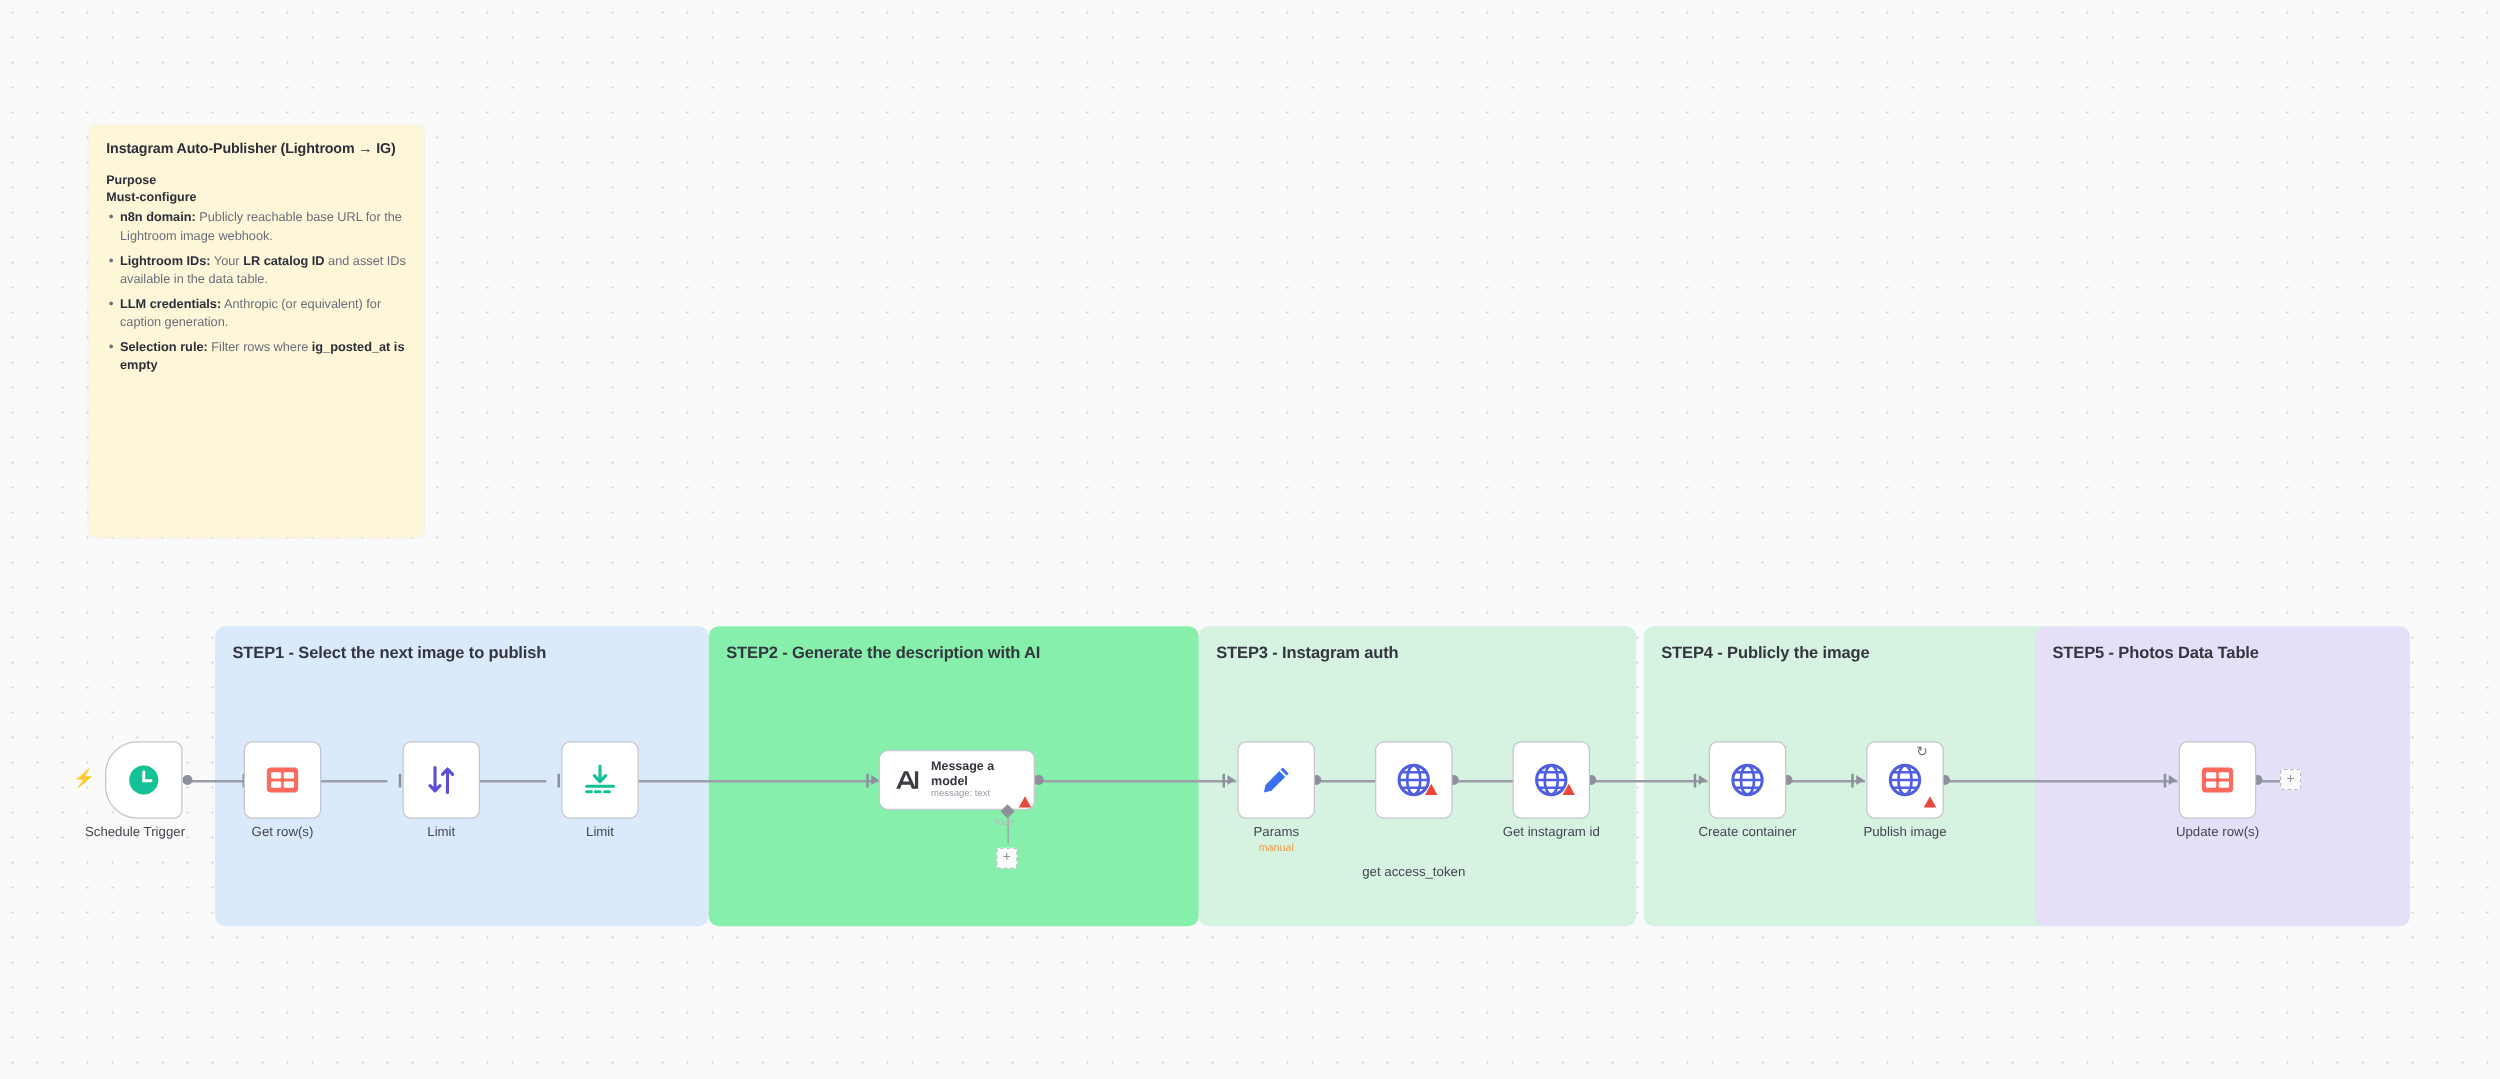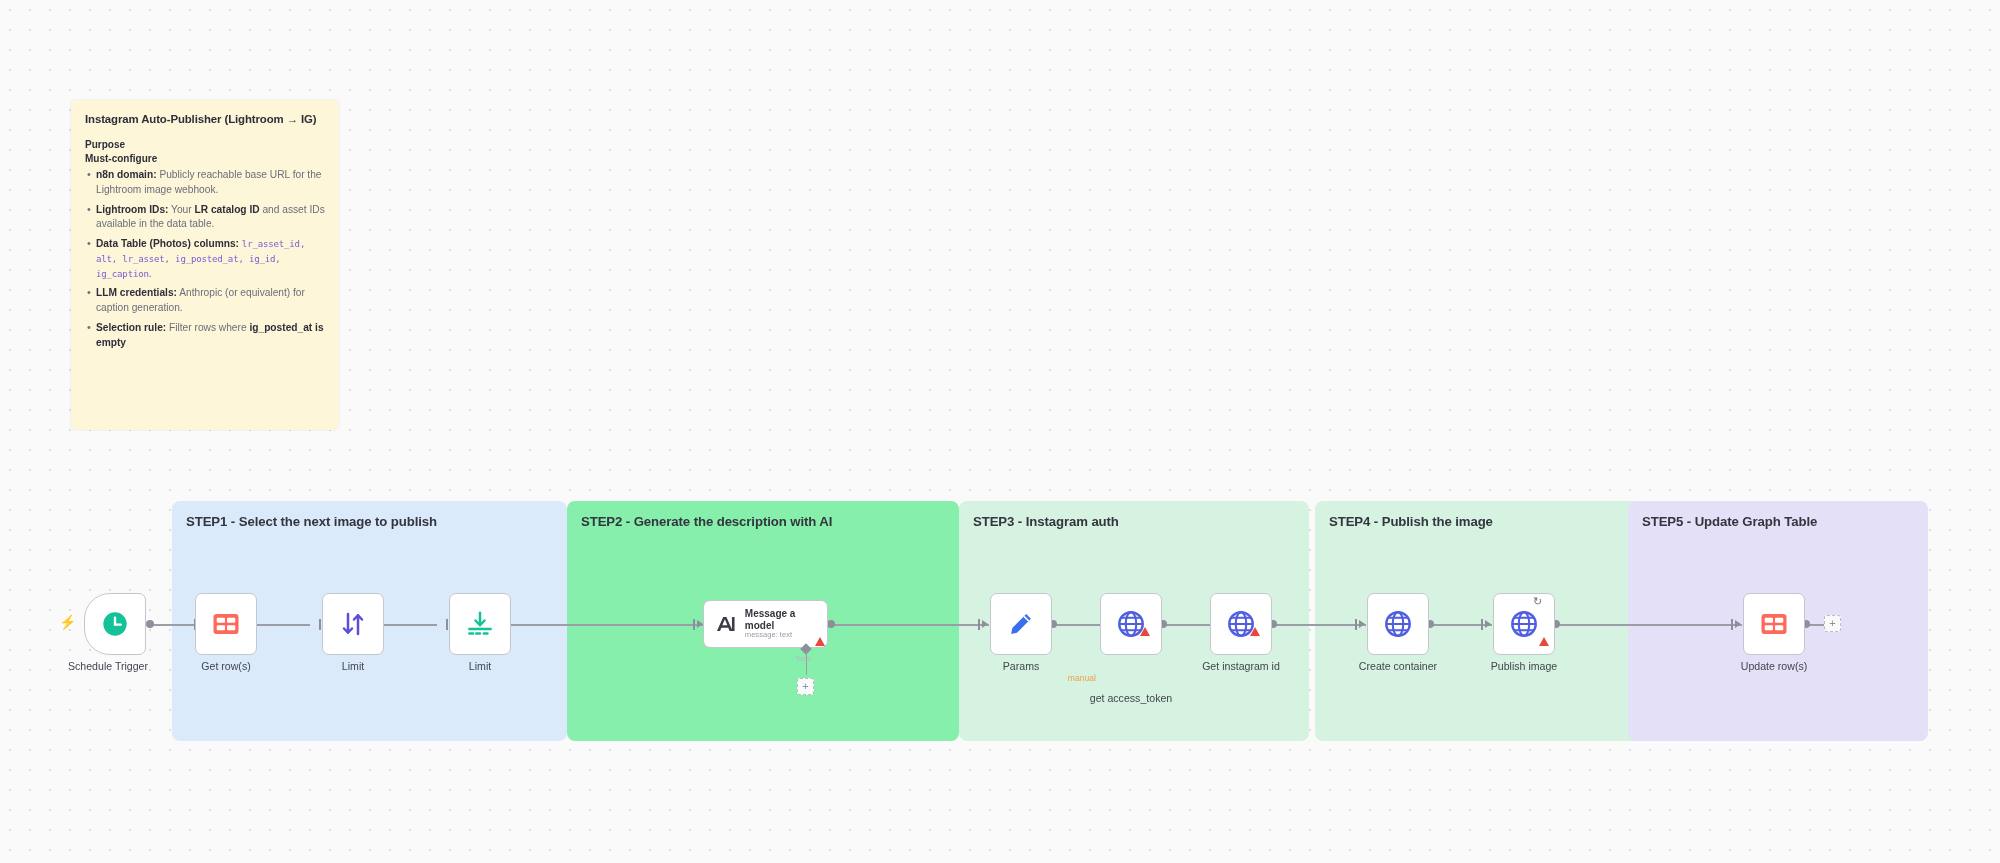--- a/index.html
+++ b/index.html
@@ -68,21 +68,21 @@
     position:absolute; width:62px; height:62px;
     background:#fff; border:1px solid #c4c6cf; border-radius:7px;
     display:flex; align-items:center; justify-content:center;
   }
   .node.trigger { border-radius:26px 7px 7px 26px; }
   .nlabel {
     position:absolute; width:150px; text-align:center;
     font-size:10.6px; color:#44454f; white-space:nowrap;
   }
   .nsub {
-    position:absolute; width:150px; text-align:right;
+    position:absolute; width:150px; text-align:center;
     font-size:8.6px; color:#f0a04b; white-space:nowrap;
   }
   
   .node.wide {
     width:125px; height:48px; justify-content:flex-start;
     padding-left:9px; gap:8px;
   }
   .wide .wtxt { display:flex; flex-direction:column; line-height:1.15; }
   .wide .wt1 { font-size:10px; font-weight:bold; color:#33343d; }
   .wide .wt2 { font-size:7.6px; color:#9a9ca8; }
@@ -134,34 +134,33 @@
 <div class="group g1">
   <div class="gtitle">STEP1 - Select the next image to publish</div>
 </div>
 <div class="group g2">
   <div class="gtitle">STEP2 - Generate the description with AI</div>
 </div>
 <div class="group g3">
   <div class="gtitle">STEP3 - Instagram auth</div>
 </div>
 <div class="group g4">
-  <div class="gtitle">STEP4 - Publish the image</div>
+  <div class="gtitle">STEP4 - Publicly the image</div>
 </div>
 <div class="group g5">
-  <div class="gtitle">STEP5 - Update Graph Table</div>
+  <div class="gtitle">STEP5 - Photos Data Table</div>
 </div>
 
 <div class="sticky">
   <h1>Instagram Auto-Publisher (Lightroom → IG)</h1>
   <h2>Purpose</h2>
   <h2>Must-configure</h2>
   <ul>
     <li><b>n8n domain:</b><span> Publicly reachable base URL for the Lightroom image webhook.</span></li>
     <li><b>Lightroom IDs:</b><span> Your </span><b>LR catalog ID</b><span> and asset IDs available in the data table.</span></li>
-    <li><b>Data Table (Photos) columns:</b> <code>lr_asset_id, alt, lr_asset, ig_posted_at, ig_id, ig_caption</code><span>.</span></li>
     <li><b>LLM credentials:</b><span> Anthropic (or equivalent) for caption generation.</span></li>
     <li><b>Selection rule:</b><span> Filter rows where </span><b>ig_posted_at is empty</b></li>
 
   </ul>
 </div>
 
 <div class="wire" style="left:150px; top:624px; width:62px;"></div>
 <div class="wire" style="left:247px; top:624px; width:63px;"></div>
 <div class="wire" style="left:374px; top:624px; width:63px;"></div>
 <div class="wire" style="left:501px; top:624px; width:202px;"></div>

